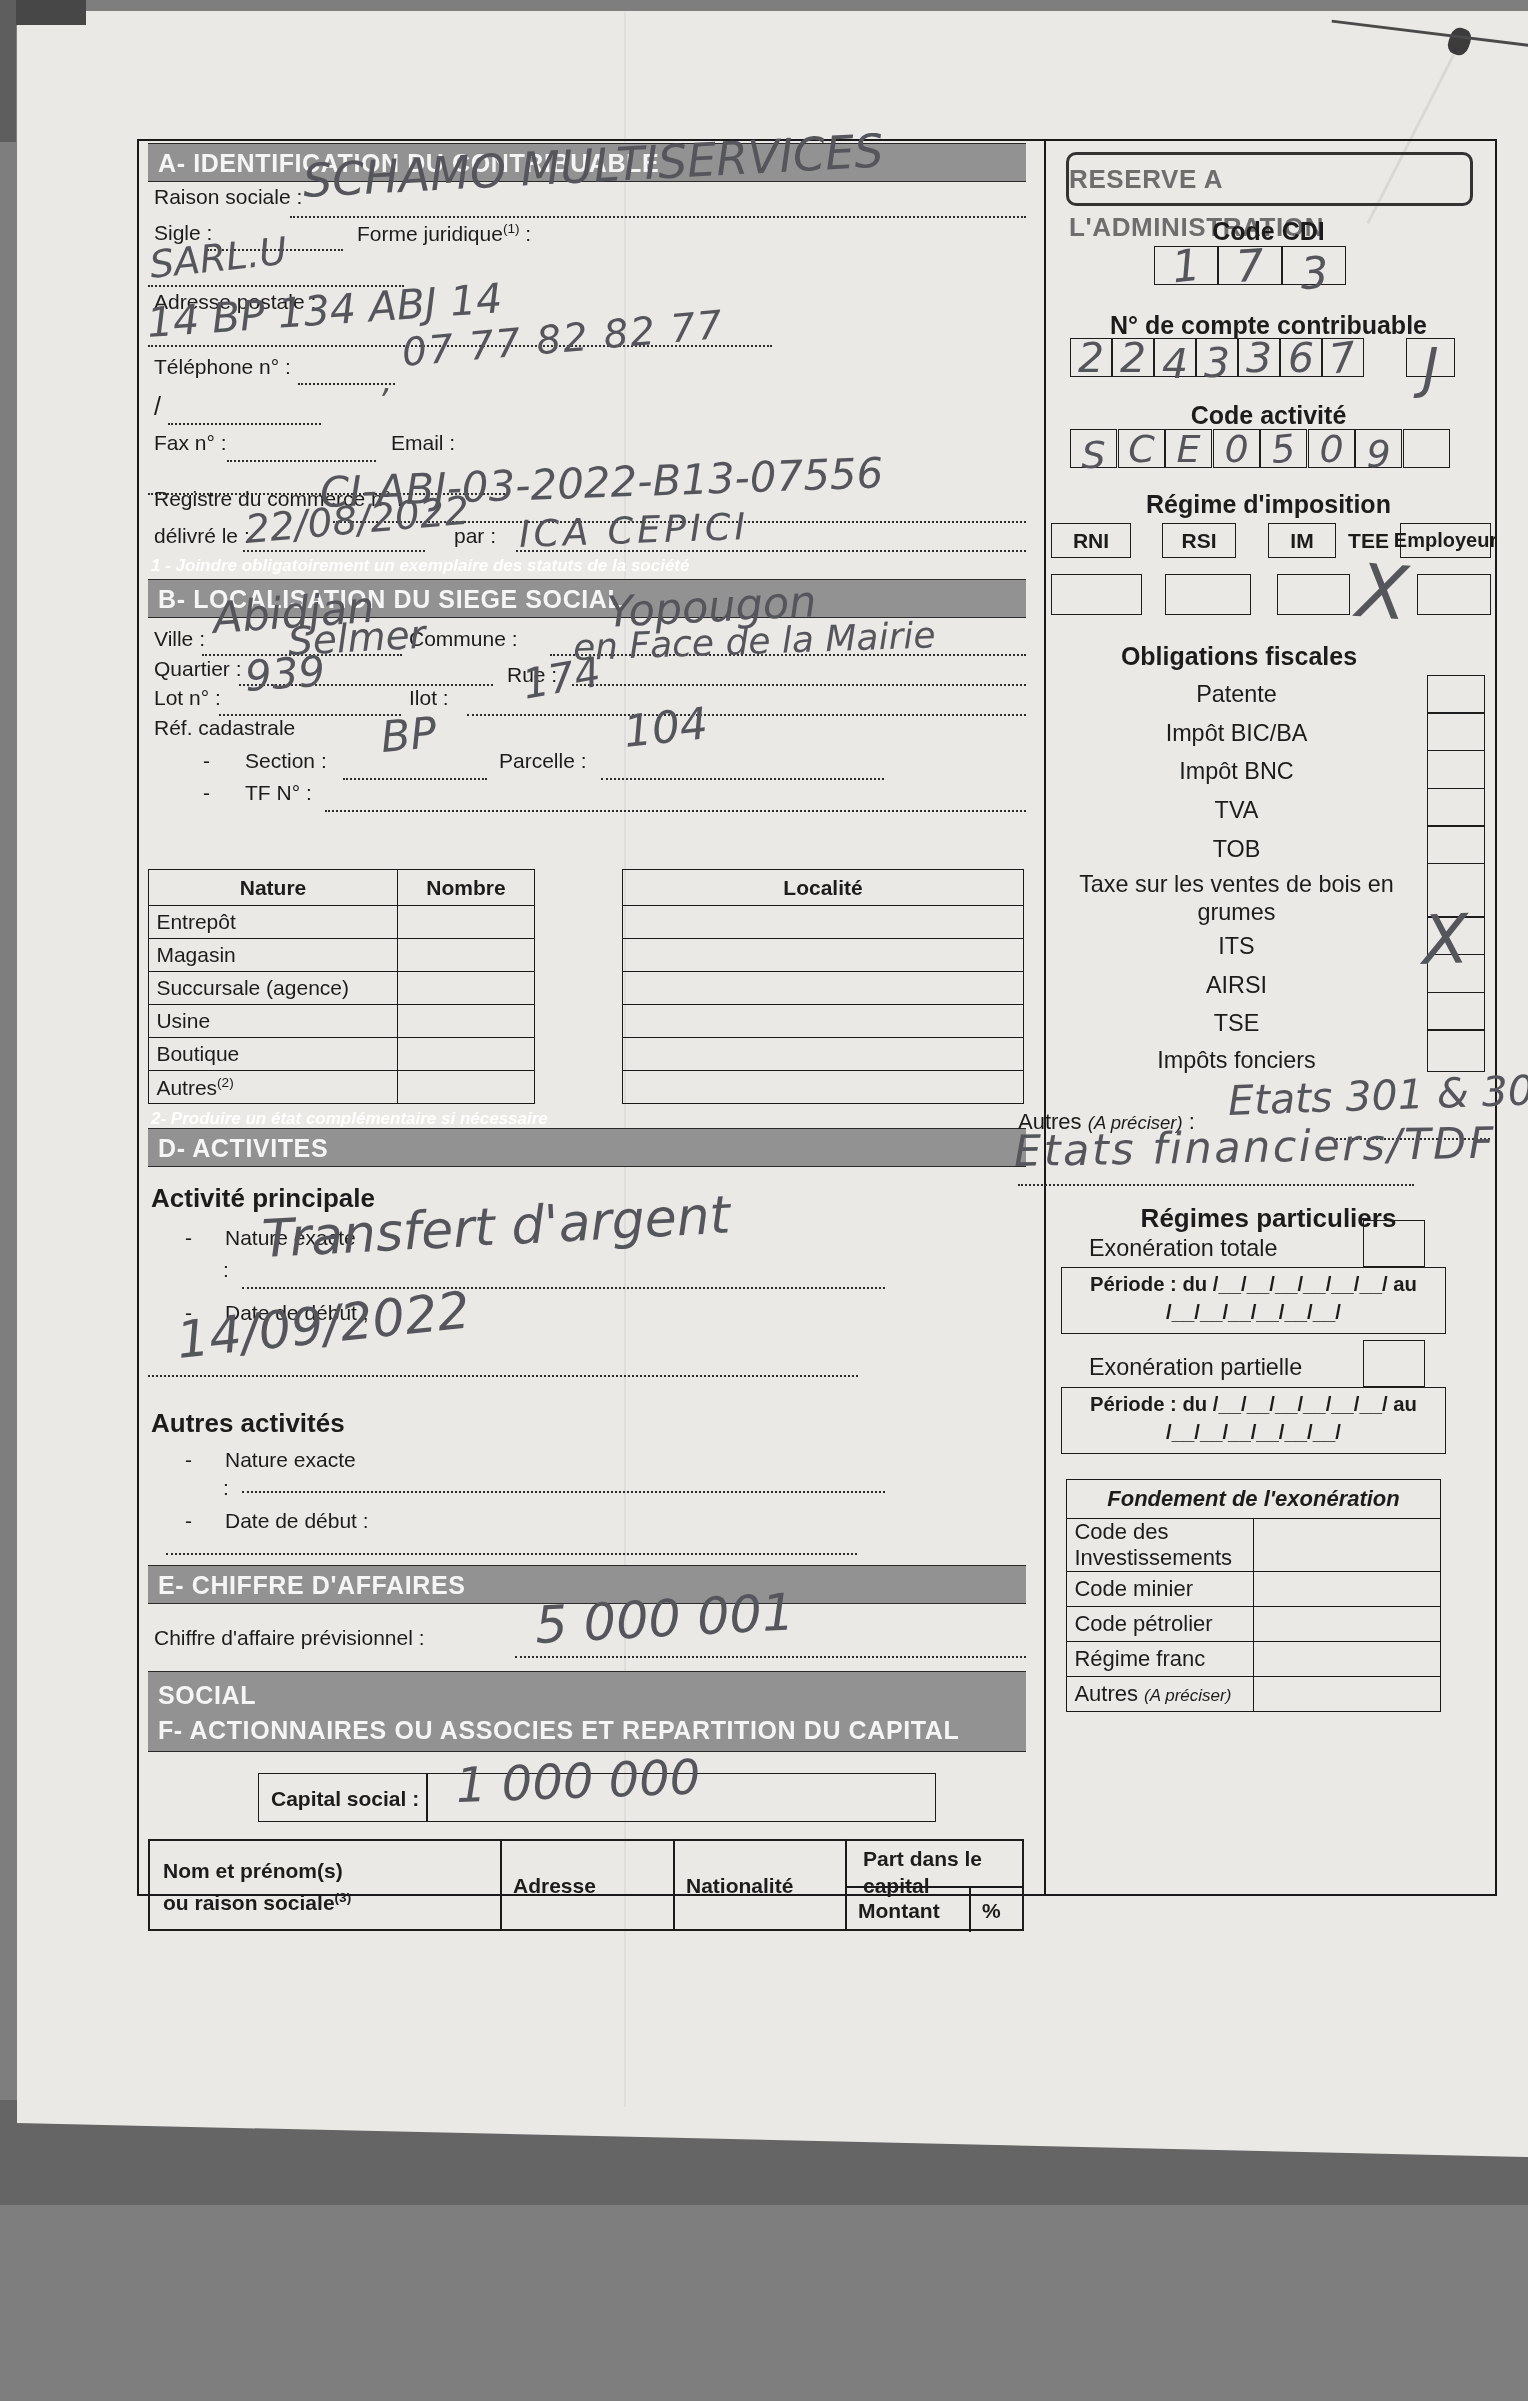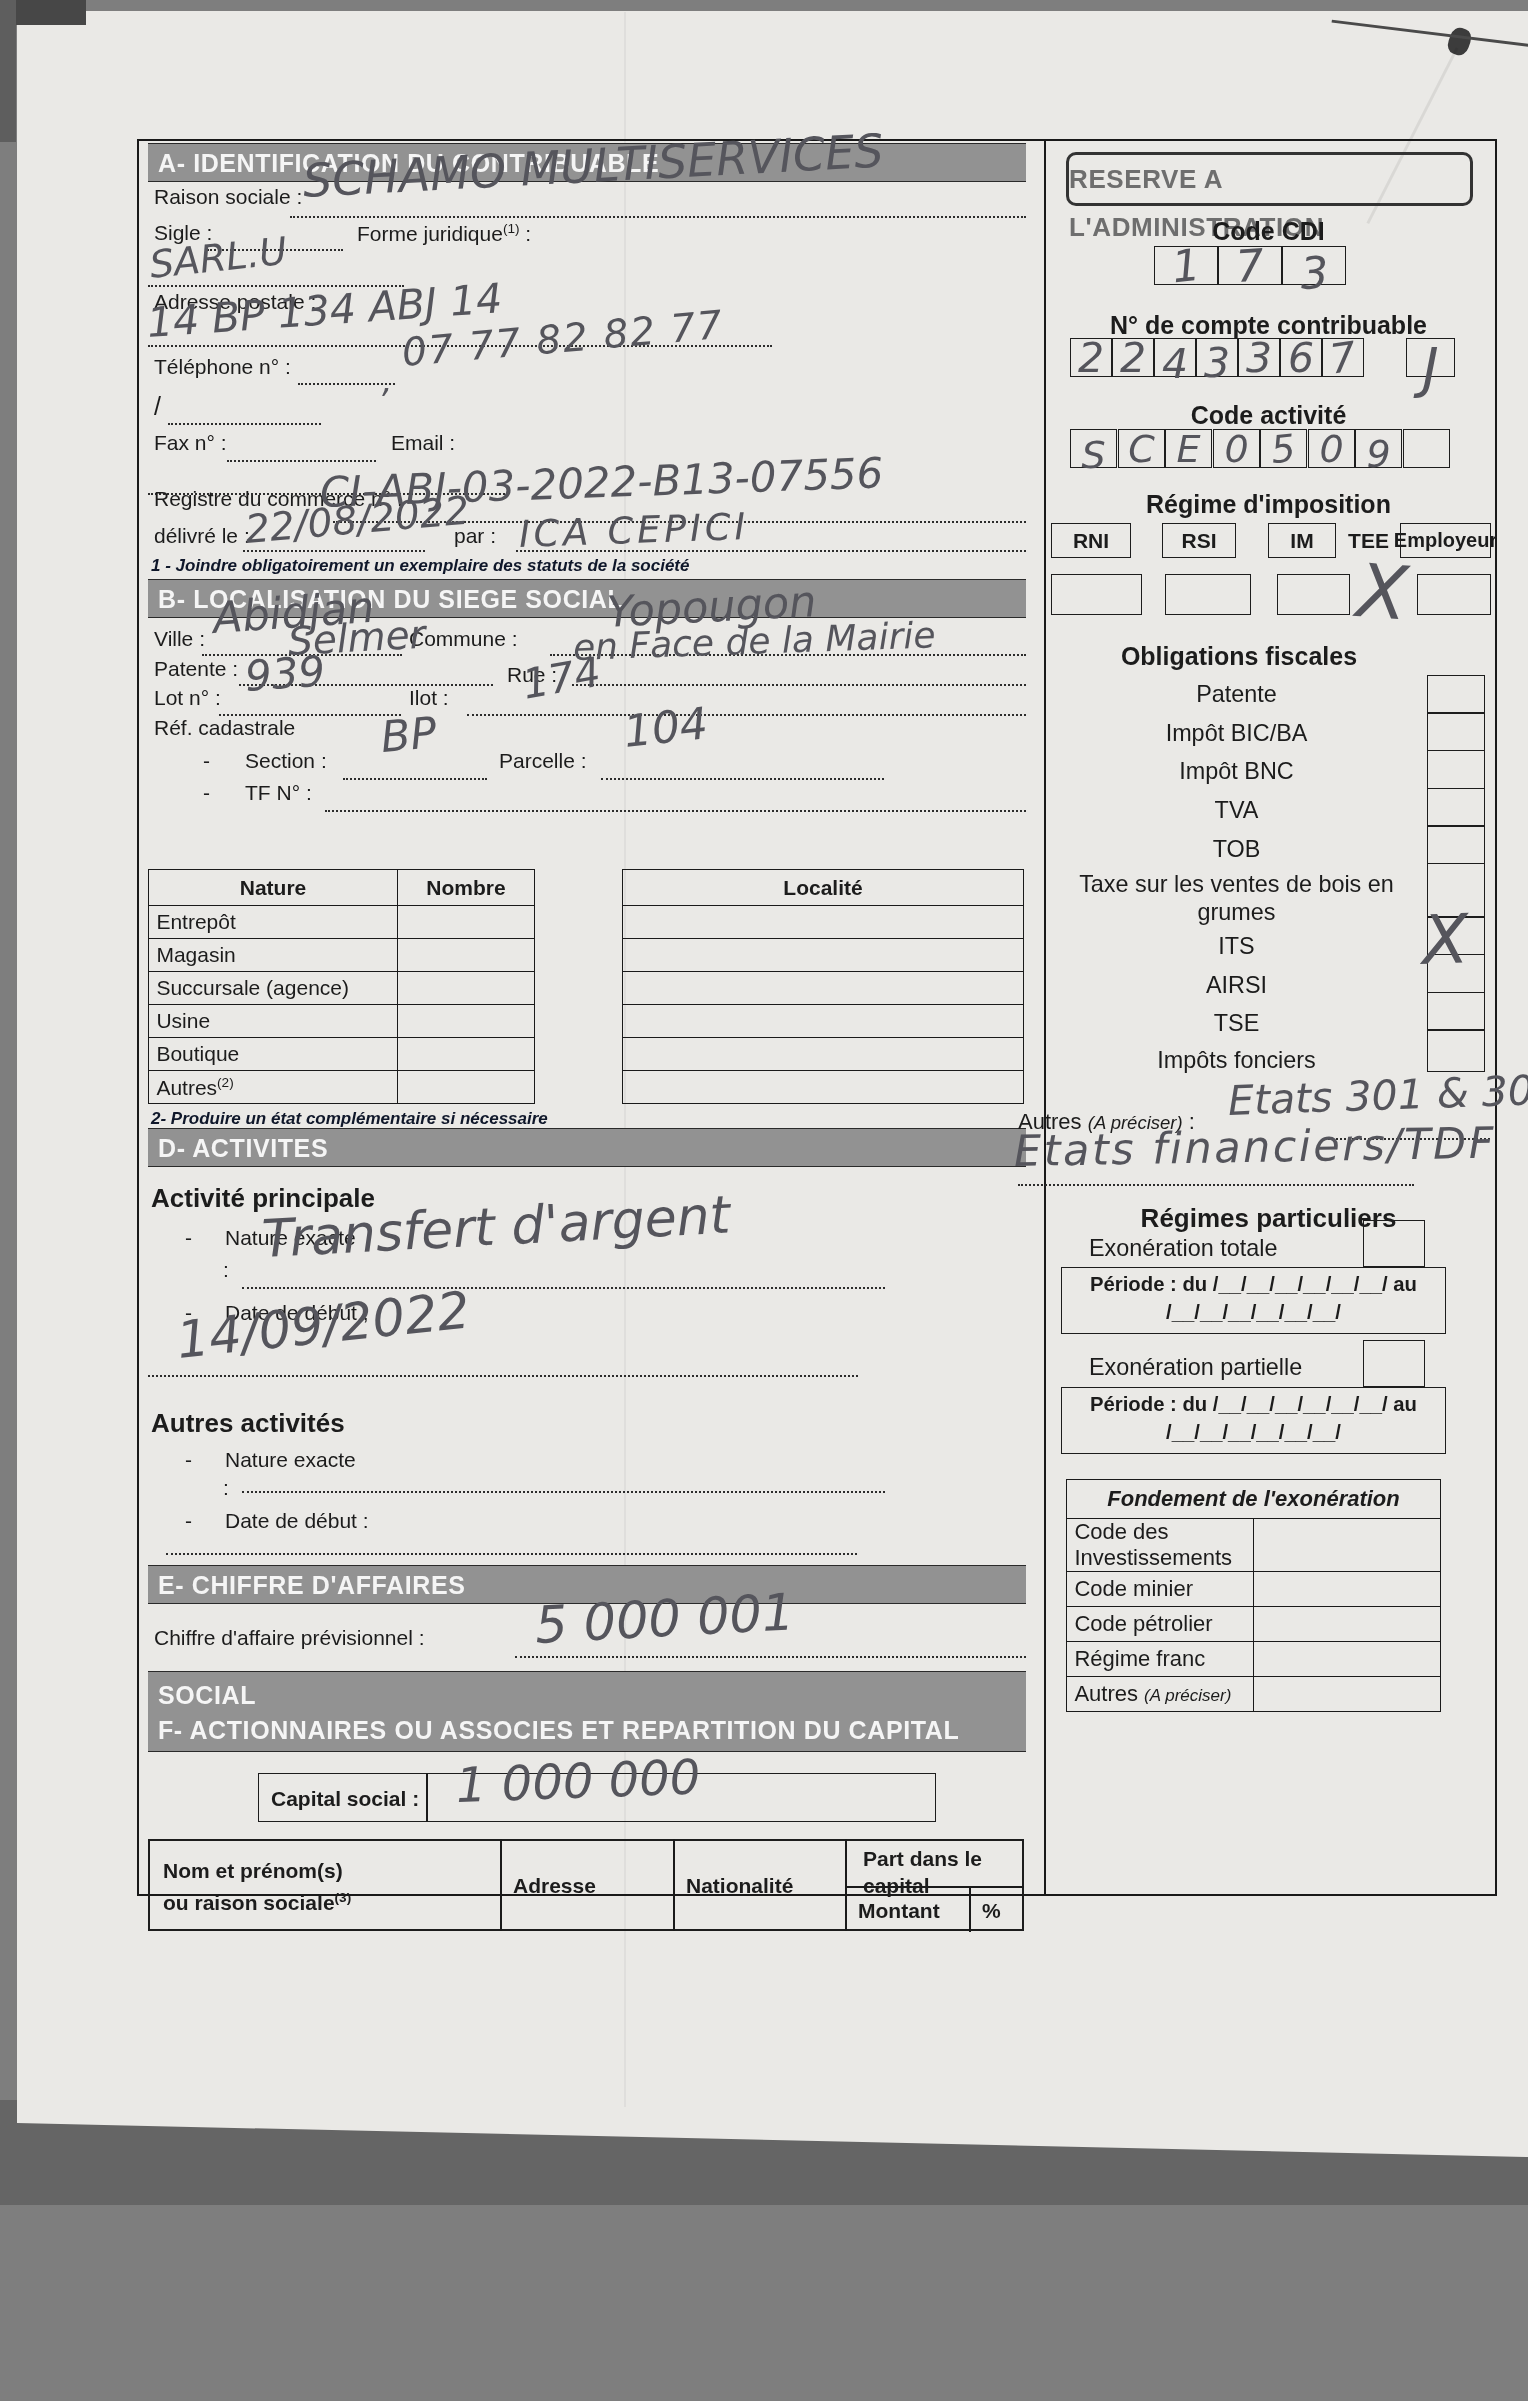--- a/index.html
+++ b/index.html
@@ -24,21 +24,21 @@
        border-top:1.8px solid #2a2a2a;border-bottom:1.8px solid #2a2a2a;letter-spacing:0.6px;white-space:nowrap;}
   .bar2{height:81px;line-height:35px;padding-top:6.2px;}
   .L{position:absolute;font-size:21px;white-space:nowrap;}
   .LB{position:absolute;font-size:26px;font-weight:bold;white-space:nowrap;}
   .D{position:absolute;height:0;border-bottom:2.5px dotted #2c2c2c;}
   .HW{position:absolute;font-family:"DejaVu Sans",sans-serif;font-style:italic;color:#55555c;
       white-space:nowrap;transform-origin:left center;}
   .BX{position:absolute;border:1.8px solid #1d1d1d;box-sizing:border-box;background:transparent;}
   .cellv{display:flex;align-items:center;justify-content:center;}
   sup{font-size:13.6px;}
-  .note{position:absolute;font-size:17px;font-style:italic;font-weight:bold;color:#0f172a;white-space:nowrap;}
+  .note{position:absolute;font-size:17px;font-style:italic;font-weight:bold;color:#ffffff;white-space:nowrap;}
   
   #reserve-box{position:absolute;left:1066px;top:152px;width:407px;height:54px;border:3.1px solid #333;
                border-radius:10px;box-sizing:border-box;text-align:left;line-height:48px;
                font-weight:bold;font-size:26px;color:#6e6e6e;letter-spacing:0.6px;}
   .admin-h{position:absolute;left:1048px;width:441px;text-align:center;font-weight:bold;font-size:25px;white-space:nowrap;}
   .obl-item{position:absolute;left:1048px;width:377px;text-align:center;font-size:23.4px;line-height:28px;}
   .hwc{font-family:"DejaVu Sans",sans-serif;font-style:italic;color:#55555c;}
   
   table{border-collapse:collapse;position:absolute;table-layout:fixed;}
   td,th{border:1.8px solid #1a1a1a;font-size:21px;padding:0 0 0 7.4px;overflow:hidden;}
@@ -111,21 +111,21 @@
 
   <div class="bar" style="top:579px;">B- LOCALISATION DU SIEGE SOCIAL</div>
 
   <div class="L" style="left:154px;top:627px;">Ville :</div>
   <div class="D" style="left:202px;top:654px;width:200px;"></div>
   <div class="HW" style="left:213px;top:593px;font-size:43px;transform:rotate(-4deg);">Abidjan</div>
   <div class="L" style="left:409px;top:627px;">Commune :</div>
   <div class="D" style="left:550px;top:654px;width:476px;"></div>
   <div class="HW" style="left:607px;top:587px;font-size:43px;transform:rotate(-3deg);">Yopougon</div>
 
-  <div class="L" style="left:154px;top:657px;">Patente :</div>
+  <div class="L" style="left:154px;top:657px;">Quartier :</div>
   <div class="D" style="left:239px;top:684px;width:254px;"></div>
   <div class="HW" style="left:288px;top:619px;font-size:39px;transform:rotate(-3deg);">Selmer</div>
   <div class="L" style="left:507px;top:663px;">Rue :</div>
   <div class="D" style="left:572px;top:684px;width:454px;"></div>
   <div class="HW" style="left:573px;top:627px;font-size:36px;transform:rotate(-2deg);">en Face de la Mairie</div>
 
   <div class="L" style="left:154px;top:686px;">Lot n° :</div>
   <div class="D" style="left:219px;top:714px;width:182px;"></div>
   <div class="HW" style="left:245px;top:652px;font-size:42px;transform:rotate(-4deg);">939</div>
   <div class="L" style="left:409px;top:686px;">Ilot :</div>

